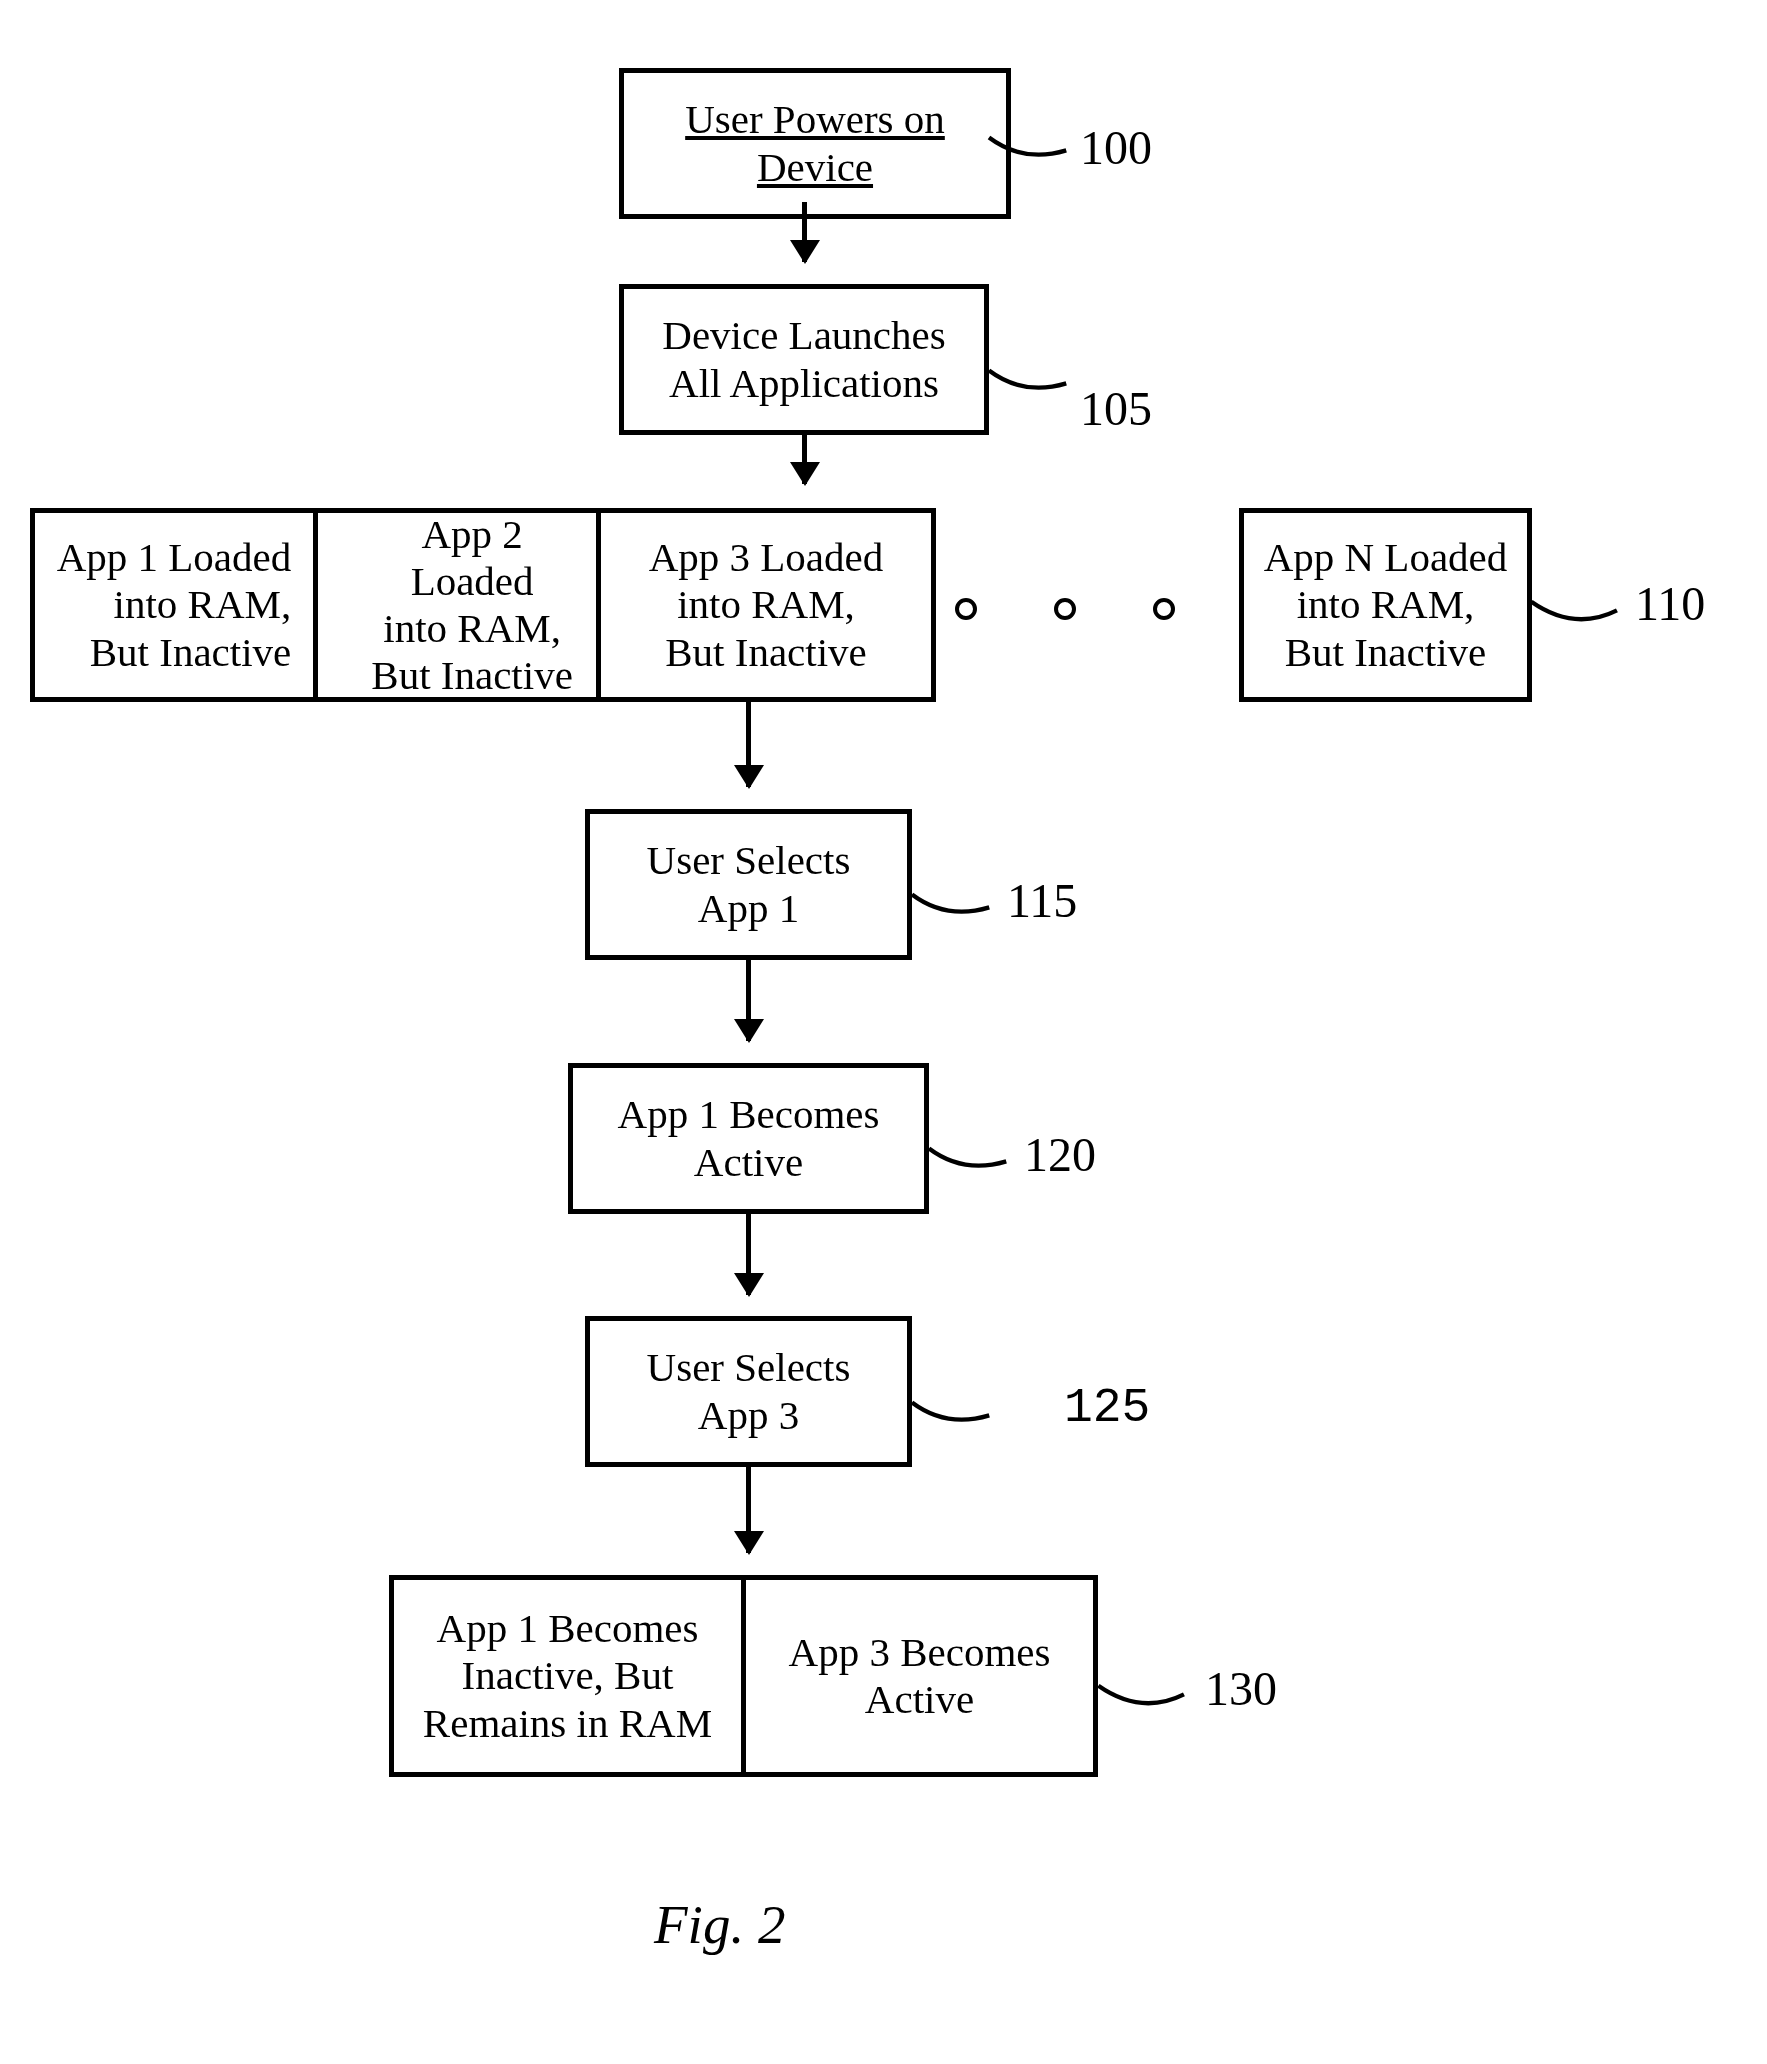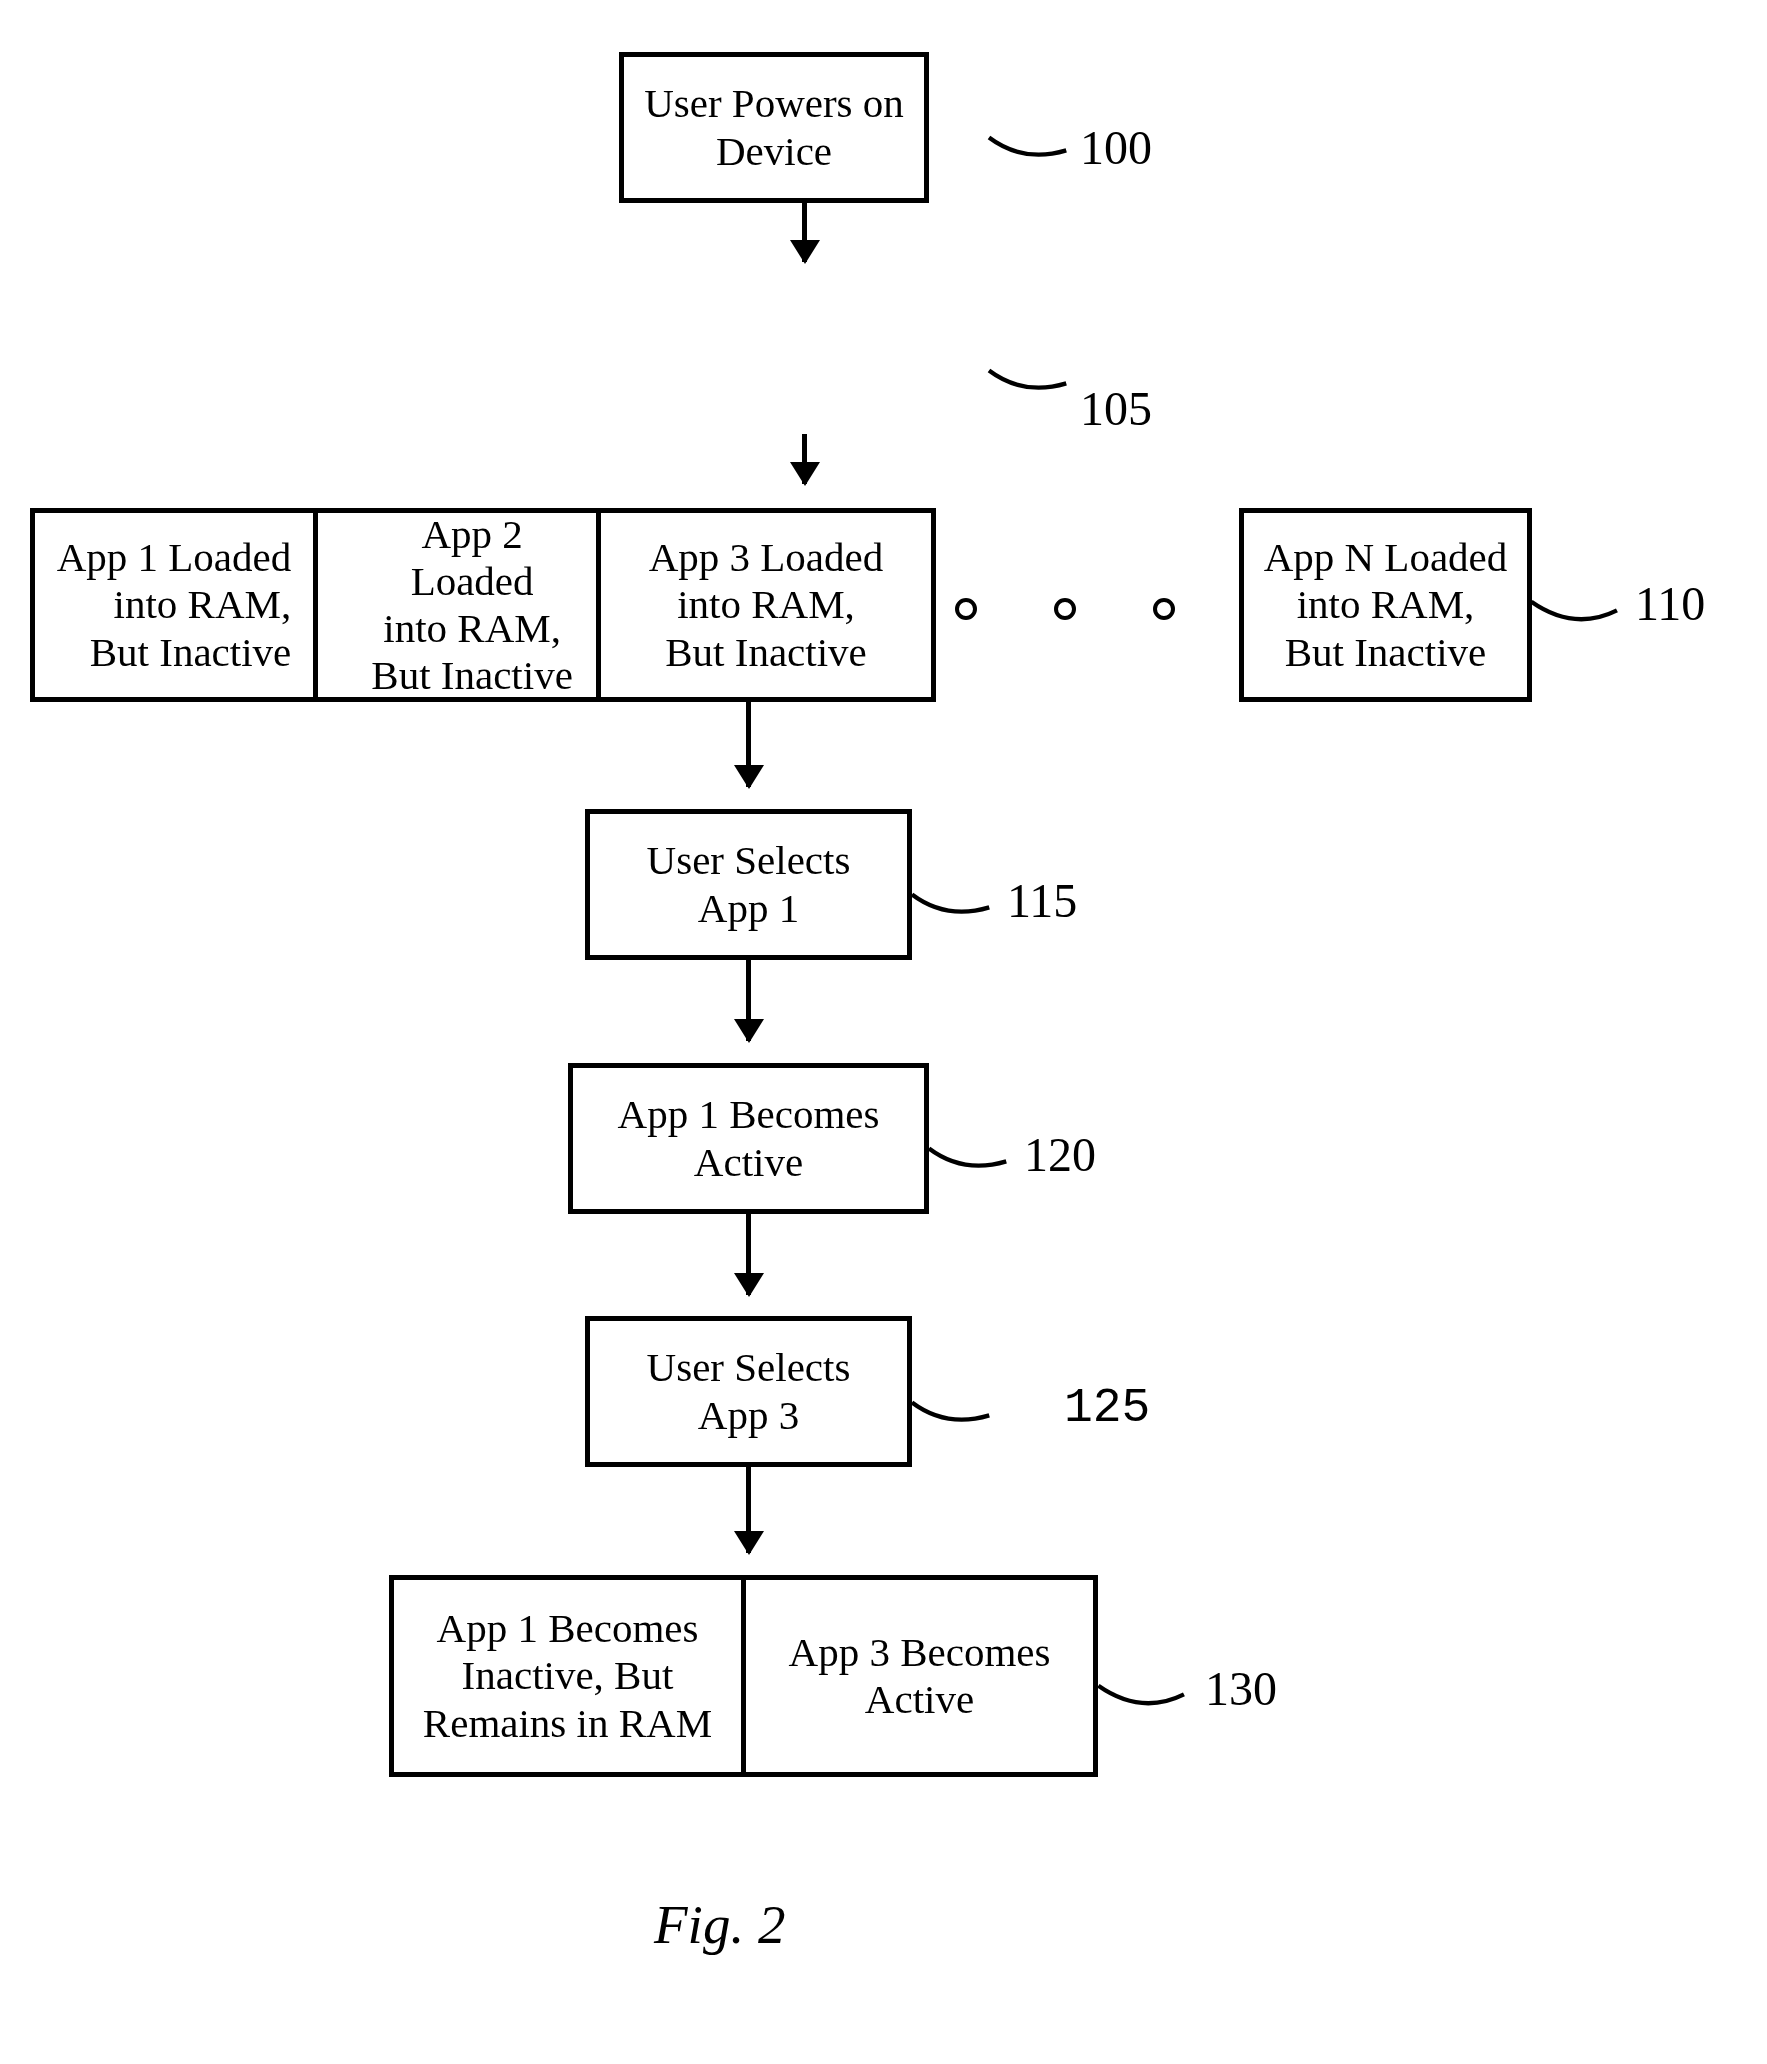--- a/index.html
+++ b/index.html
@@ -76,24 +76,27 @@
   svg.connector {
     position: absolute;
     overflow: visible;
   }
 </style>
 </head>
 <body>
 
 <div class="canvas">
 
-  <div class="box" style="left:619px; top:52px; width:310px; height:151px;">
+  <div class="box" style="left:619px; top:68px; width:392px; height:151px;text-decoration:underline;">
     <span>User Powers on<br>Device</span>
   </div>
 
+  <div class="box" style="left:619px; top:284px; width:370px; height:151px;">
+    <span>Device Launches<br>All Applications</span>
+  </div>
 
   <div class="box" style="left:30px; top:508px; width:288px; height:194px;text-align:right;">
     <span>App 1 Loaded<br>into RAM,<br>But Inactive</span>
   </div>
   <div class="box" style="left:313px; top:508px; width:288px; height:194px;padding-left:44px;">
     <span>App 2 Loaded<br>into RAM,<br>But Inactive</span>
   </div>
   <div class="box" style="left:596px; top:508px; width:340px; height:194px;">
     <span>App 3 Loaded<br>into RAM,<br>But Inactive</span>
   </div>

